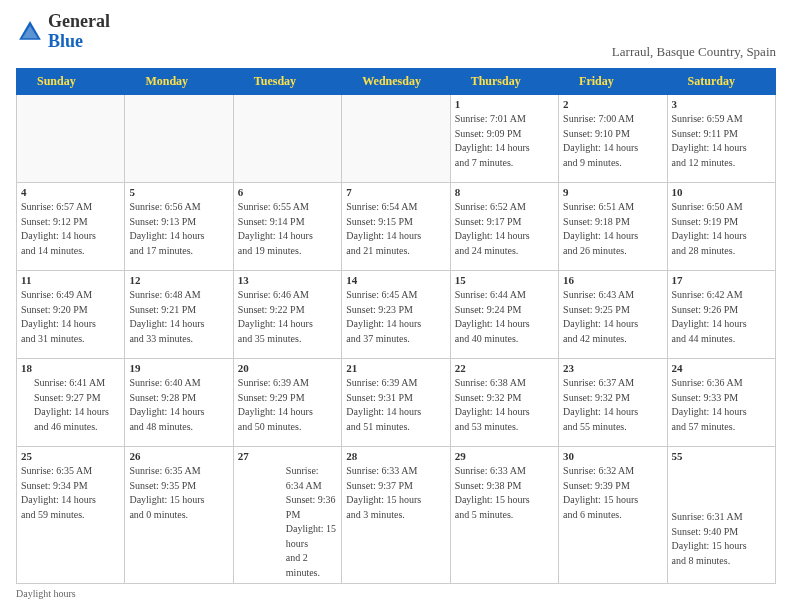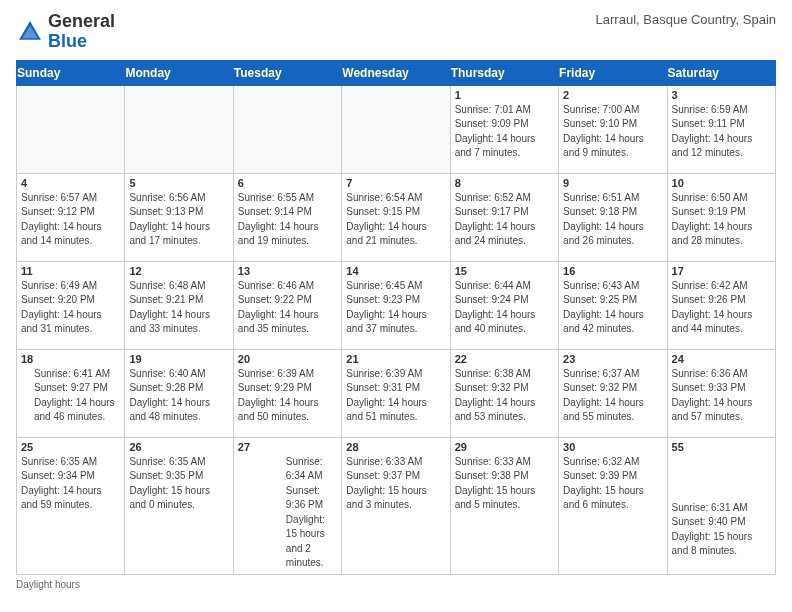--- a/index.html
+++ b/index.html
@@ -9,20 +9,21 @@
       width: 792px;
       height: 612px;
       overflow: hidden;
     }
     .page {
       width: 792px;
       height: 473px;
       padding: 12px 16px 8px 16px;
       display: flex;
       flex-direction: column;
+      font-family: Liberation Serif, serif;
     }
     .header {
       display: flex;
       justify-content: space-between;
       align-items: flex-start;
       margin-bottom: 8px;
     }
     .logo {
       display: flex;
       align-items: center;
@@ -44,34 +45,35 @@
     }
     .month-title {
       font-size: 32px;
       font-weight: bold;
       color: #333;
       line-height: 1.1;
     }
     .location {
       font-size: 13px;
       color: #555;
+      margin-top: 32px;
     }
     .calendar {
       flex: 1;
       border: 1px solid #ccc;
       border-collapse: collapse;
       width: 100%;
       table-layout: fixed;
     }
     .calendar th {
       background: #1565c0;
-      color: #fef9c3;
+      color: #fde047;
       font-size: 12px;
       font-weight: bold;
-      padding: 5px 0;
+      padding: 5px 20px;
       text-align: left;
       border: 1px solid #1565c0;
     }
     .calendar td {
       border: 1px solid #ccc;
       vertical-align: top;
       padding: 3px 4px;
       font-size: 9.5px;
       color: #333;
       background: #fff;

